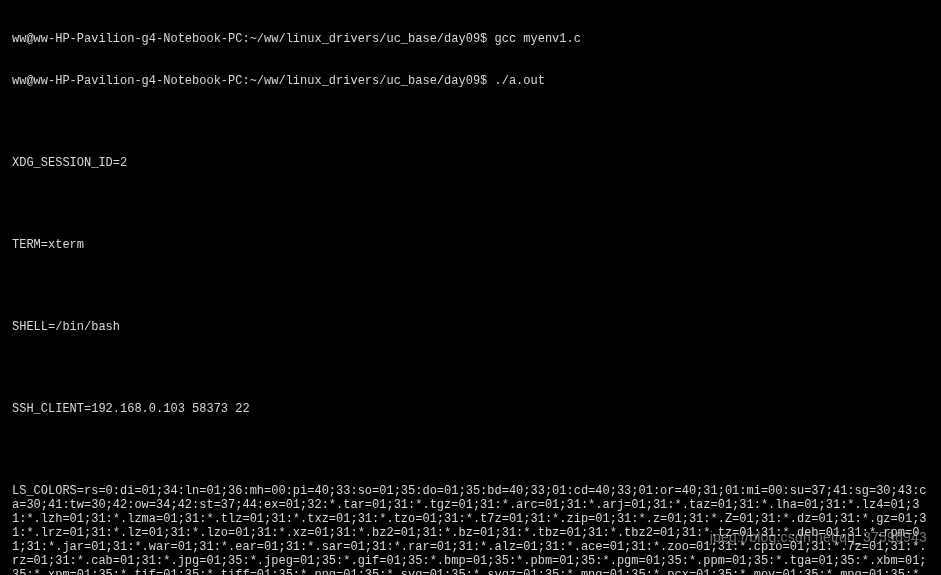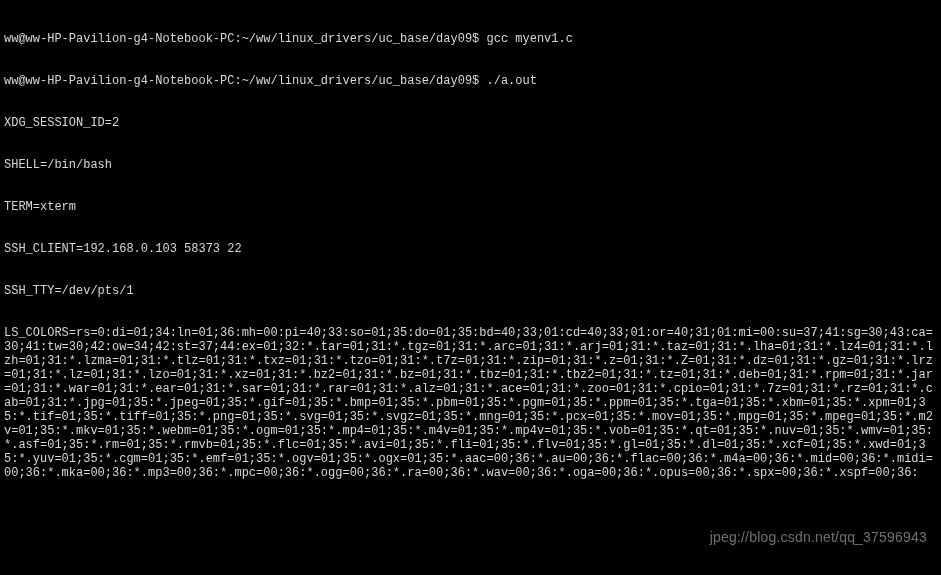--- a/index.html
+++ b/index.html
@@ -10,56 +10,55 @@
     height: 575px;
     overflow: hidden;
     position: relative;
   }
   .terminal {
     font-family: "Consolas", "Liberation Mono", "Courier New", monospace;
     font-size: 12px;
     line-height: 14px;
     color: #d8d8d8;
     background: #000;
-    padding: 4px 4px;
+    padding: 4px 12px;
     width: 941px;
     height: 575px;
     box-sizing: border-box;
     white-space: pre-wrap;
     word-break: break-all;
   }
   .line {
     display: block;
   }
   .prompt-user { color: #d8d8d8; }
   .cmd { color: #d8d8d8; }
-  .out { color: #d8d8d8; }
+  .out { color: #d8d8d8; margin-top: 40px; }
   .watermark {
     position: absolute;
     right: 14px;
     bottom: 30px;
     color: rgba(200,200,200,0.55);
     font-family: Arial, sans-serif;
     font-size: 14px;
     font-weight: 400;
     pointer-events: none;
     letter-spacing: 0.2px;
   }
 </style>
 </head>
 <body>
 
 <div class="terminal">
   <span class="line"><span class="prompt-user">ww@ww-HP-Pavilion-g4-Notebook-PC:~/ww/linux_drivers/uc_base/day09$ </span><span class="cmd">gcc myenv1.c</span></span>
   <span class="line"><span class="prompt-user">ww@ww-HP-Pavilion-g4-Notebook-PC:~/ww/linux_drivers/uc_base/day09$ </span><span class="cmd">./a.out</span></span>
   <span class="line out">XDG_SESSION_ID=2</span>
+  <span class="line out">TERM=xterm</span>
   <span class="line out">SHELL=/bin/bash</span>
-  <span class="line out">TERM=xterm</span>
   <span class="line out">SSH_CLIENT=192.168.0.103 58373 22</span>
-  <span class="line out">SSH_TTY=/dev/pts/1</span>
   <span class="line out">LS_COLORS=rs=0:di=01;34:ln=01;36:mh=00:pi=40;33:so=01;35:do=01;35:bd=40;33;01:cd=40;33;01:or=40;31;01:mi=00:su=37;41:sg=30;43:ca=30;41:tw=30;42:ow=34;42:st=37;44:ex=01;32:*.tar=01;31:*.tgz=01;31:*.arc=01;31:*.arj=01;31:*.taz=01;31:*.lha=01;31:*.lz4=01;31:*.lzh=01;31:*.lzma=01;31:*.tlz=01;31:*.txz=01;31:*.tzo=01;31:*.t7z=01;31:*.zip=01;31:*.z=01;31:*.Z=01;31:*.dz=01;31:*.gz=01;31:*.lrz=01;31:*.lz=01;31:*.lzo=01;31:*.xz=01;31:*.bz2=01;31:*.bz=01;31:*.tbz=01;31:*.tbz2=01;31:*.tz=01;31:*.deb=01;31:*.rpm=01;31:*.jar=01;31:*.war=01;31:*.ear=01;31:*.sar=01;31:*.rar=01;31:*.alz=01;31:*.ace=01;31:*.zoo=01;31:*.cpio=01;31:*.7z=01;31:*.rz=01;31:*.cab=01;31:*.jpg=01;35:*.jpeg=01;35:*.gif=01;35:*.bmp=01;35:*.pbm=01;35:*.pgm=01;35:*.ppm=01;35:*.tga=01;35:*.xbm=01;35:*.xpm=01;35:*.tif=01;35:*.tiff=01;35:*.png=01;35:*.svg=01;35:*.svgz=01;35:*.mng=01;35:*.pcx=01;35:*.mov=01;35:*.mpg=01;35:*.mpeg=01;35:*.m2v=01;35:*.mkv=01;35:*.webm=01;35:*.ogm=01;35:*.mp4=01;35:*.m4v=01;35:*.mp4v=01;35:*.vob=01;35:*.qt=01;35:*.nuv=01;35:*.wmv=01;35:*.asf=01;35:*.rm=01;35:*.rmvb=01;35:*.flc=01;35:*.avi=01;35:*.fli=01;35:*.flv=01;35:*.gl=01;35:*.dl=01;35:*.xcf=01;35:*.xwd=01;35:*.yuv=01;35:*.cgm=01;35:*.emf=01;35:*.ogv=01;35:*.ogx=01;35:*.aac=00;36:*.au=00;36:*.flac=00;36:*.m4a=00;36:*.mid=00;36:*.midi=00;36:*.mka=00;36:*.mp3=00;36:*.mpc=00;36:*.ogg=00;36:*.ra=00;36:*.wav=00;36:*.oga=00;36:*.opus=00;36:*.spx=00;36:*.xspf=00;36:</span>
   
   
   
   
   
   
   
   
   

